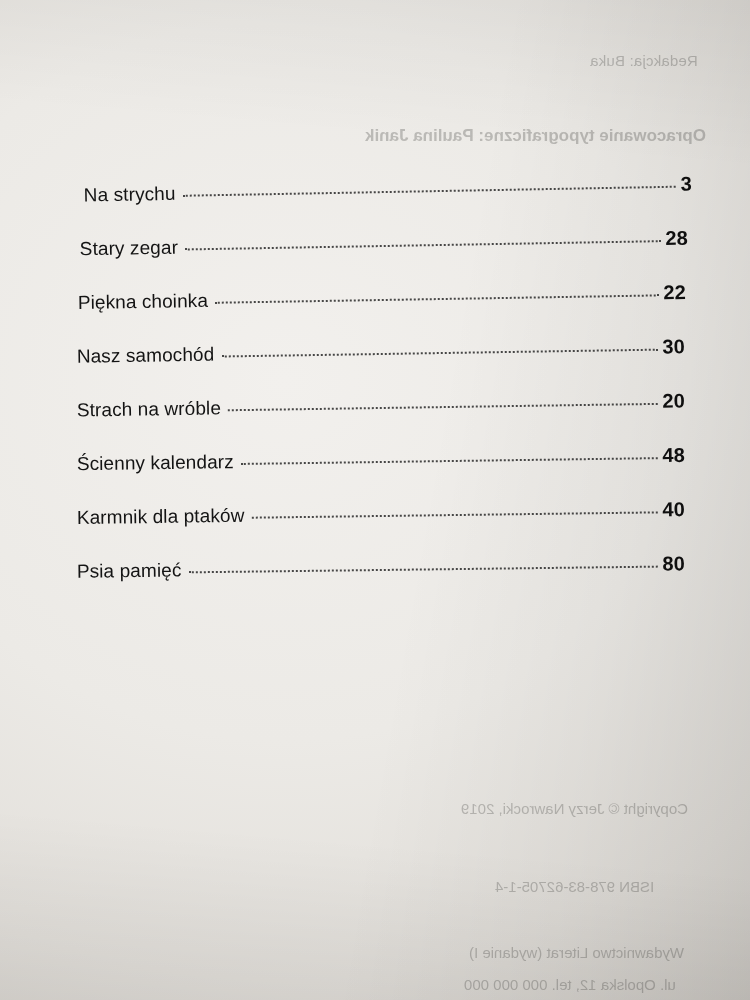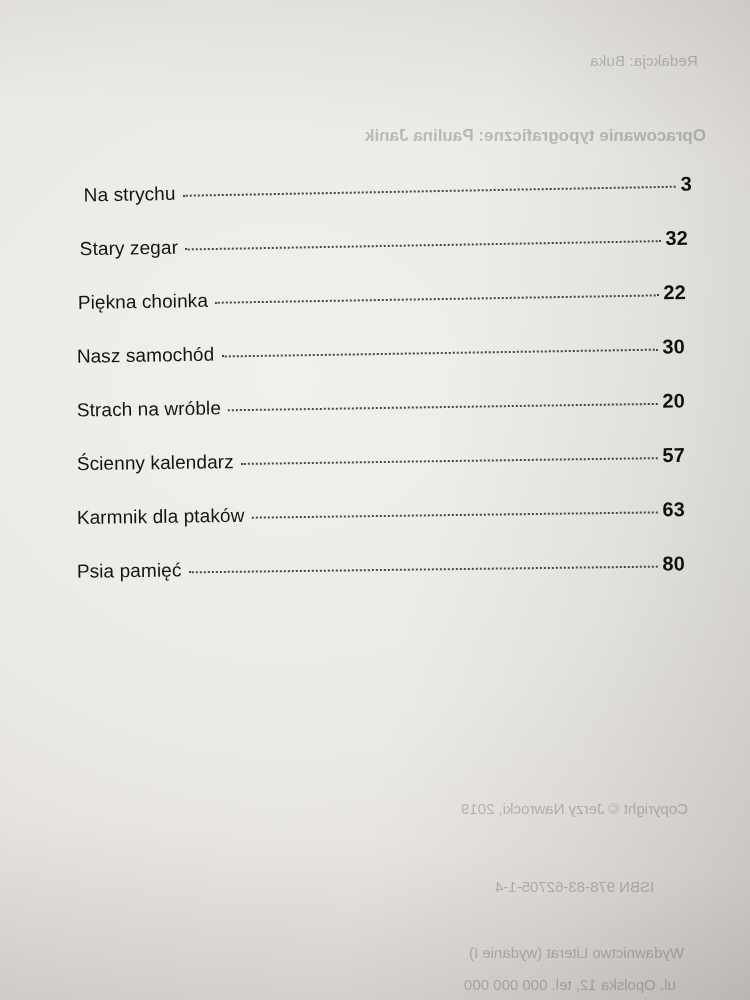--- a/index.html
+++ b/index.html
@@ -111,21 +111,21 @@
 
     <div class="toc-row">
       <span class="toc-title">Na strychu</span>
       <span class="toc-leader"></span>
       <span class="toc-page">3</span>
     </div>
 
     <div class="toc-row">
       <span class="toc-title">Stary zegar</span>
       <span class="toc-leader"></span>
-      <span class="toc-page">32</span>
+      <span class="toc-page">28</span>
     </div>
 
     <div class="toc-row">
       <span class="toc-title">Piękna choinka</span>
       <span class="toc-leader"></span>
       <span class="toc-page">22</span>
     </div>
 
     <div class="toc-row">
       <span class="toc-title">Nasz samochód</span>
@@ -135,27 +135,27 @@
 
     <div class="toc-row">
       <span class="toc-title">Strach na wróble</span>
       <span class="toc-leader"></span>
       <span class="toc-page">20</span>
     </div>
 
     <div class="toc-row">
       <span class="toc-title">Ścienny kalendarz</span>
       <span class="toc-leader"></span>
-      <span class="toc-page">57</span>
+      <span class="toc-page">48</span>
     </div>
 
     <div class="toc-row">
       <span class="toc-title">Karmnik dla ptaków</span>
       <span class="toc-leader"></span>
-      <span class="toc-page">63</span>
+      <span class="toc-page">40</span>
     </div>
 
     <div class="toc-row">
       <span class="toc-title">Psia pamięć</span>
       <span class="toc-leader"></span>
       <span class="toc-page">80</span>
     </div>
 
   </div>
 </div>

